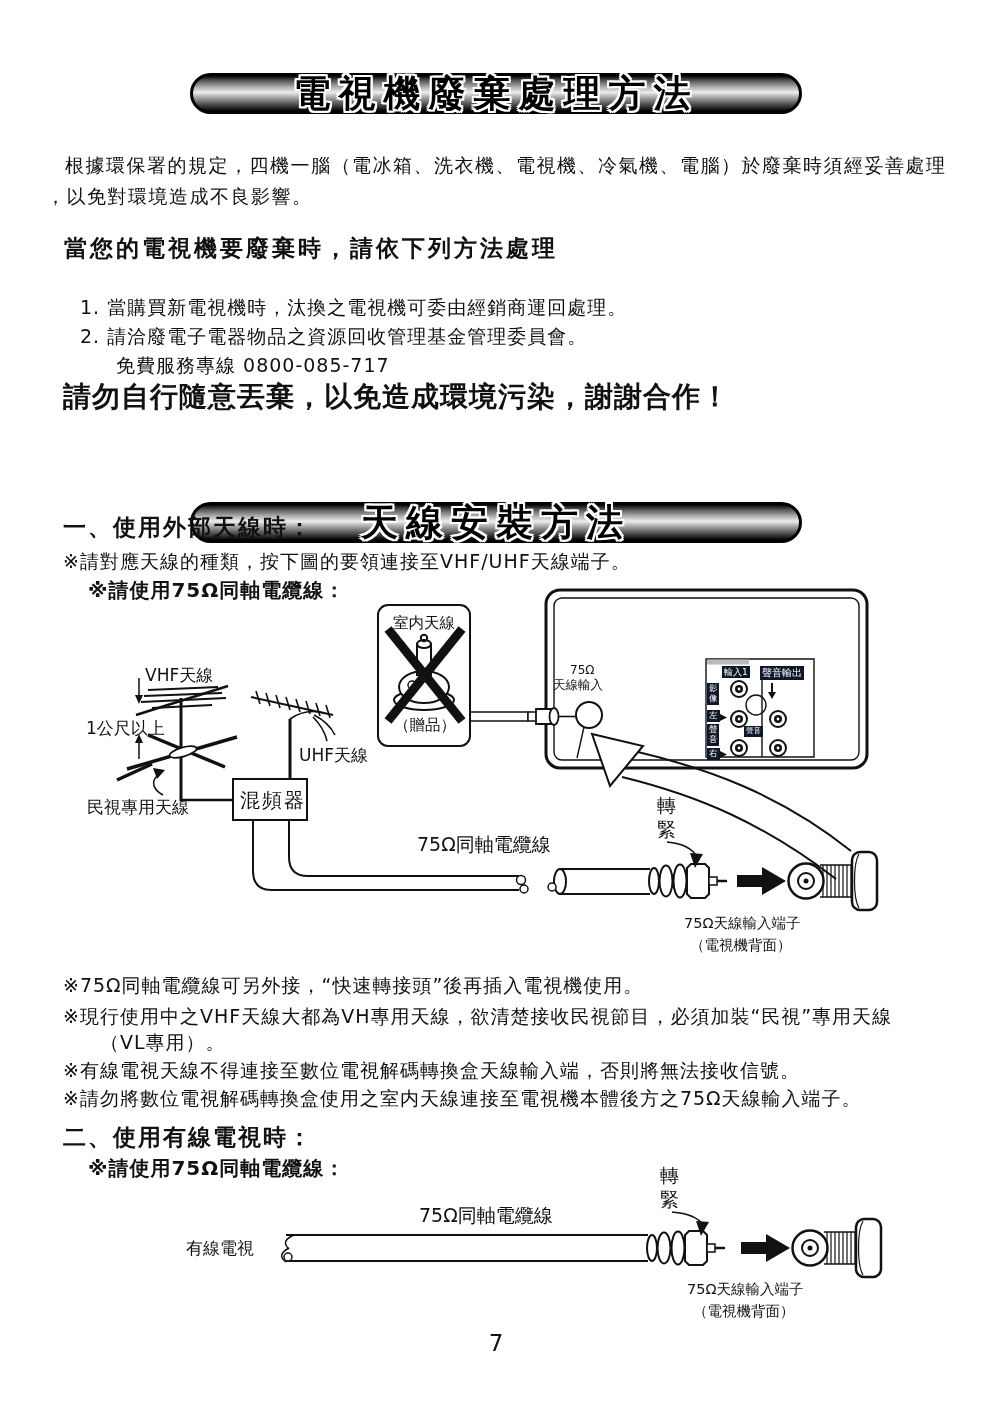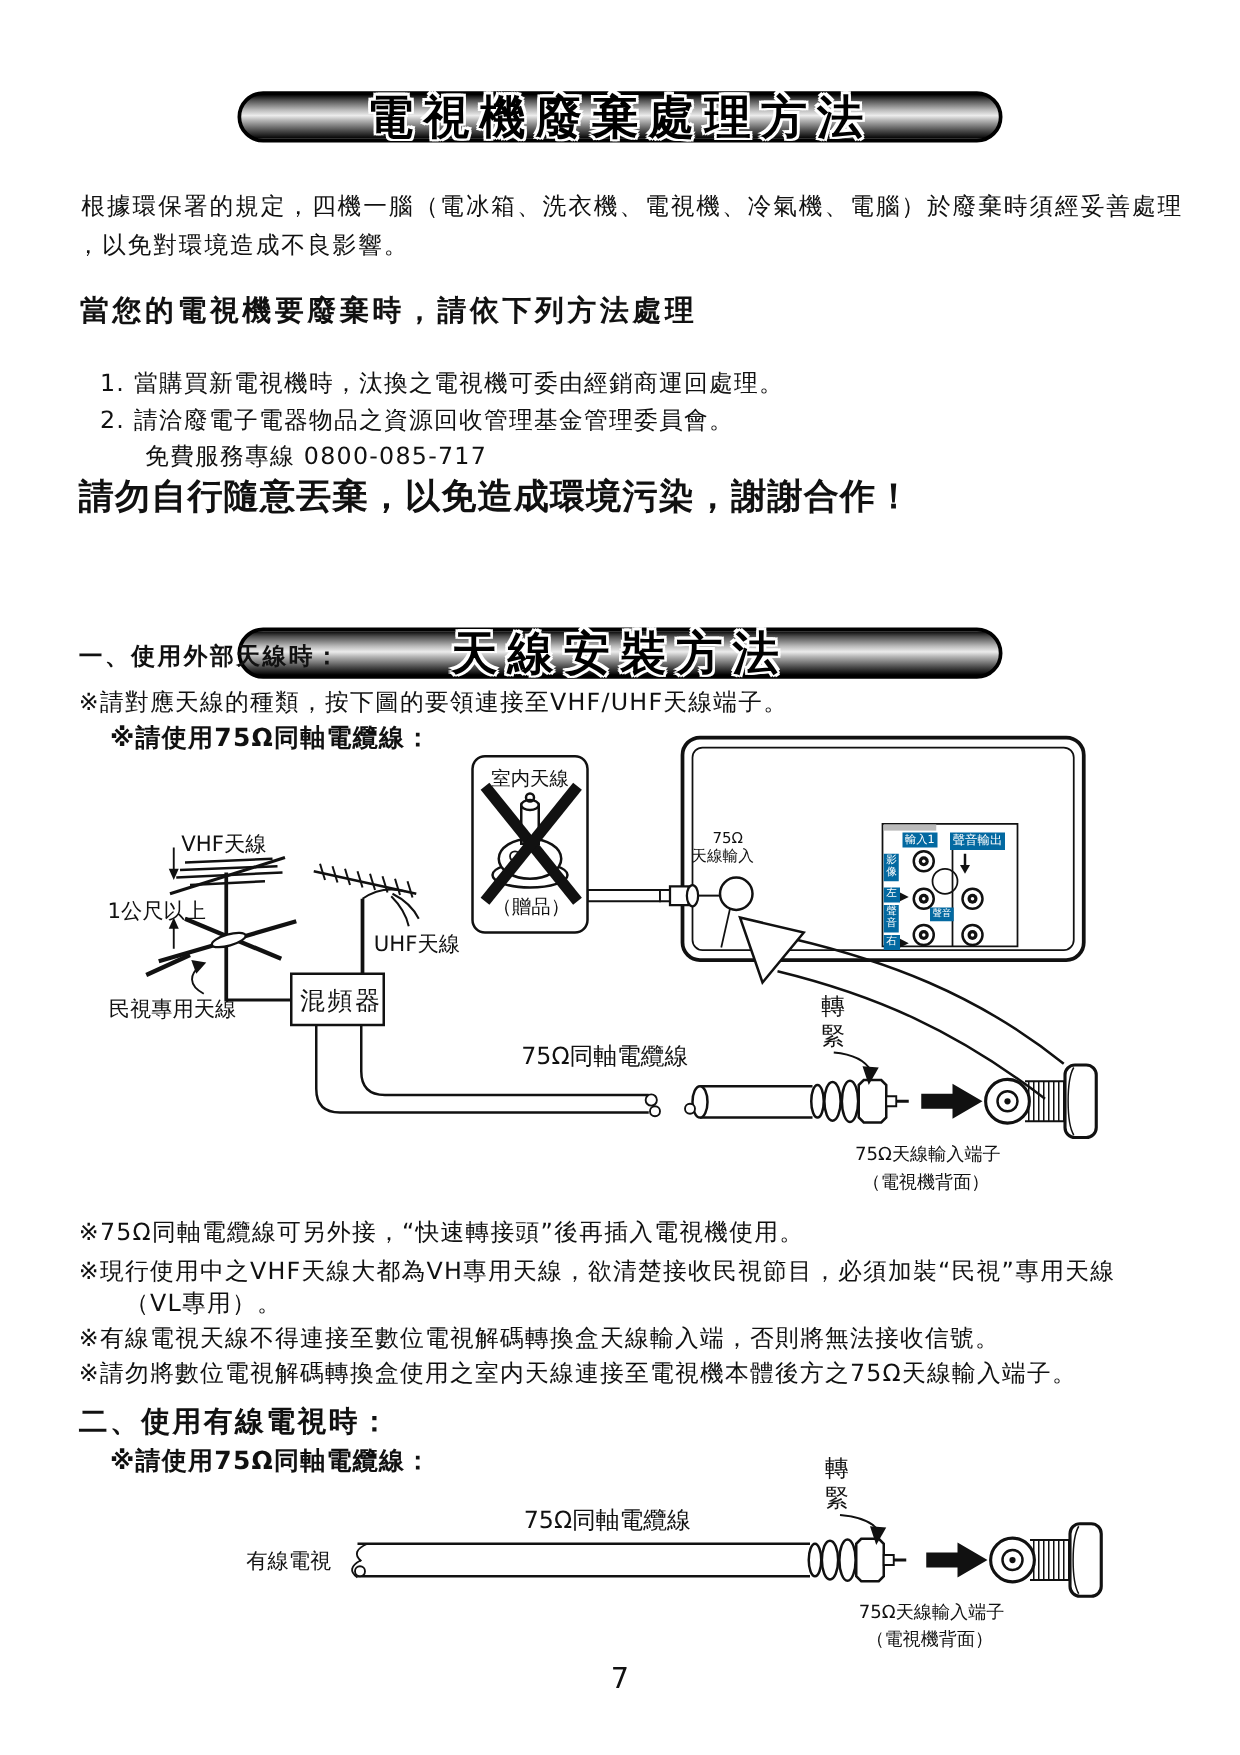--- a/index.html
+++ b/index.html
@@ -16,48 +16,48 @@
   }
   .banner span {
     font-size:37px; font-weight:bold; letter-spacing:8px; color:#000;
     text-shadow:-2px 0 0 #fff,2px 0 0 #fff,0 -2px 0 #fff,0 2px 0 #fff,
                 -2px -2px 0 #fff,2px 2px 0 #fff,-2px 2px 0 #fff,2px -2px 0 #fff;
   }
   .body-text { font-size:19px; letter-spacing:1.5px; line-height:30px; }
   .bold { font-weight:bold; }
   .lbl { position:absolute; white-space:nowrap; font-size:17px; }
   .vert { width:24px; white-space:normal; word-break:break-all; line-height:24px; font-size:19px; }
-  .chip { position:absolute; background:#0369a1; color:#fff; line-height:1.15; padding:1px 2px; }
+  .chip { position:absolute; background:#0f172a; color:#fff; line-height:1.15; padding:1px 2px; }
   .chip.v { white-space:normal; word-break:break-all; }
   svg { position:absolute; left:0; top:0; }
   svg * { vector-effect:non-scaling-stroke; }
 </style>
 </head>
 <body>
 
 <div class="banner" style="top:73px;">
   <span>電視機廢棄處理方法</span>
 </div>
 
 <div class="abs body-text" style="left:65px; top:150px;">根據環保署的規定，四機一腦（電冰箱、洗衣機、電視機、冷氣機、電腦）於廢棄時須經妥善處理</div>
-<div class="abs body-text" style="left:61px; top:181px;">，以免對環境造成不良影響。</div>
+<div class="abs body-text" style="left:46px; top:181px;">，以免對環境造成不良影響。</div>
 
 <div class="abs bold" style="left:64px; top:233px; font-size:23px; letter-spacing:3px;">當您的電視機要廢棄時，請依下列方法處理</div>
 
 <div class="abs body-text" style="left:80px; top:292px; letter-spacing:1px;">1. 當購買新電視機時，汰換之電視機可委由經銷商運回處理。</div>
 <div class="abs body-text" style="left:80px; top:321px; letter-spacing:1px;">2. 請洽廢電子電器物品之資源回收管理基金管理委員會。</div>
 <div class="abs body-text" style="left:116px; top:350px; letter-spacing:1px;">免費服務專線 0800-085-717</div>
 
 <div class="abs bold" style="left:63px; top:378px; font-size:28px; letter-spacing:1px;">請勿自行隨意丟棄，以免造成環境污染，謝謝合作！</div>
 
 <div class="banner" style="top:454px;margin-top:48px;">
   <span>天線安裝方法</span>
 </div>
 
-<div class="abs bold" style="left:63px; top:512px; font-size:19px; letter-spacing:2px;text-align:right;">一、使用外部天線時：</div>
+<div class="abs bold" style="left:63px; top:512px; font-size:23px; letter-spacing:2px;text-align:right;">一、使用外部天線時：</div>
 <div class="abs" style="left:63px; top:549px; font-size:19px; letter-spacing:1px;">※請對應天線的種類，按下圖的要領連接至VHF/UHF天線端子。</div>
 <div class="abs bold" style="left:88px; top:577px; font-size:20px; letter-spacing:1px;">※請使用75Ω同軸電纜線：</div>
 
 <div class="abs" style="left:0; top:588px; width:992px; height:378px;">
   <svg width="992" height="378" viewBox="0 0 992 378" fill="none" stroke="#111">
 
     <g>
       <rect x="546" y="2" width="321" height="178" rx="14" fill="#fff" stroke-width="3"></rect>
       <rect x="554" y="10" width="305" height="162" rx="8" stroke-width="1.4"></rect>
     </g>
@@ -271,18 +271,18 @@
       <rect x="856" y="59" width="25" height="58" rx="8" fill="#fff" stroke-width="2.5"></rect>
       <path d="M863,61 C857,71 857,105 863,115"></path>
       <circle cx="810" cy="88" r="17.5" fill="#fff" stroke-width="2.5"></circle>
       <circle cx="810" cy="88" r="8" stroke-width="2"></circle>
       <circle cx="810" cy="88" r="2.5" fill="#111" stroke="none"></circle>
     </g>
   </svg>
 
   <span class="lbl vert" style="left:660px; top:3px;">轉緊</span>
   <span class="lbl" style="left:419px; top:43px; font-size:19px;">75Ω同軸電纜線</span>
-  <span class="lbl" style="left:197px; top:77px;">有線電視</span>
+  <span class="lbl" style="left:186px; top:77px;">有線電視</span>
   <span class="lbl" style="left:687px; top:120px; font-size:14.5px;">75Ω天線輸入端子</span>
   <span class="lbl" style="left:693px; top:142px; font-size:14.5px;">（電視機背面）</span>
 </div>
 
 <div class="abs" style="left:0; top:1330px; width:992px; text-align:center; font-size:23px;">7</div>
 
 </body></html>

